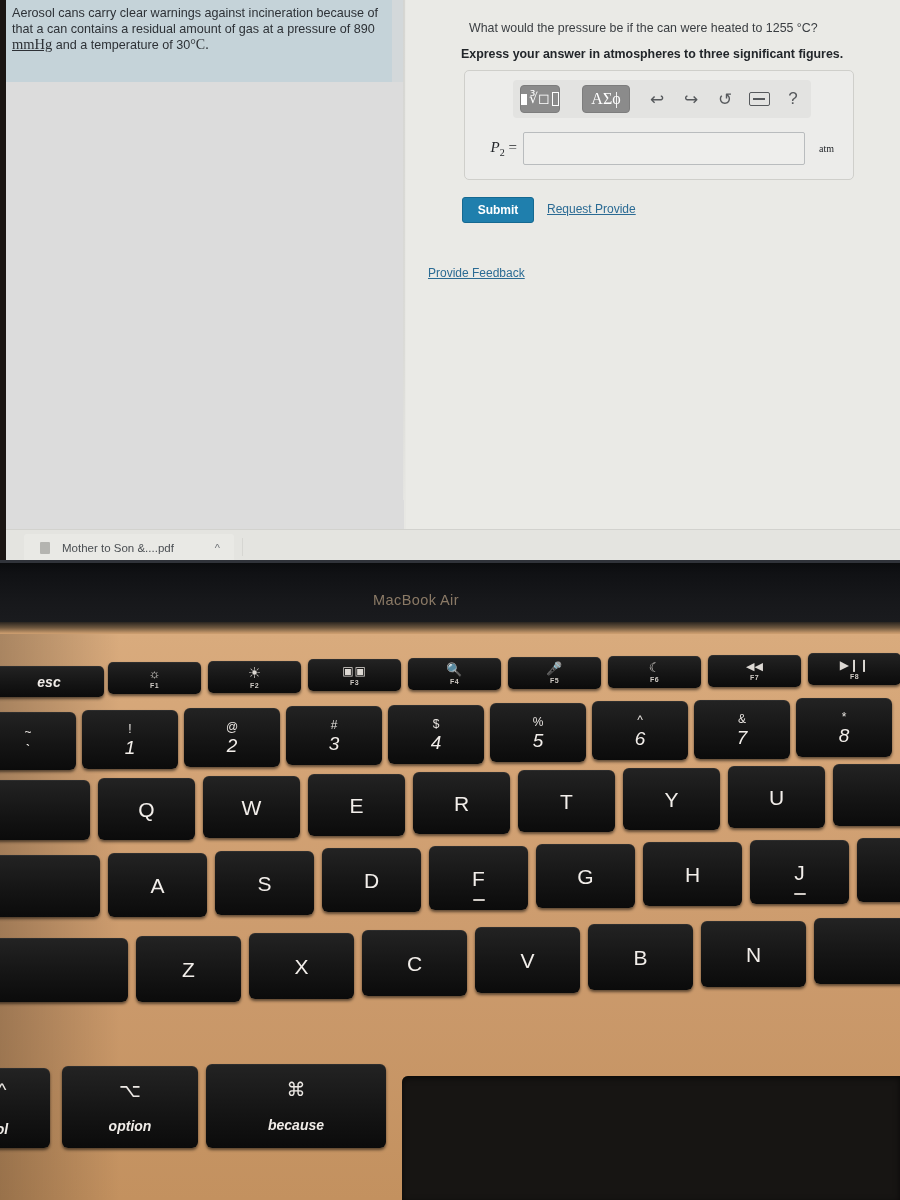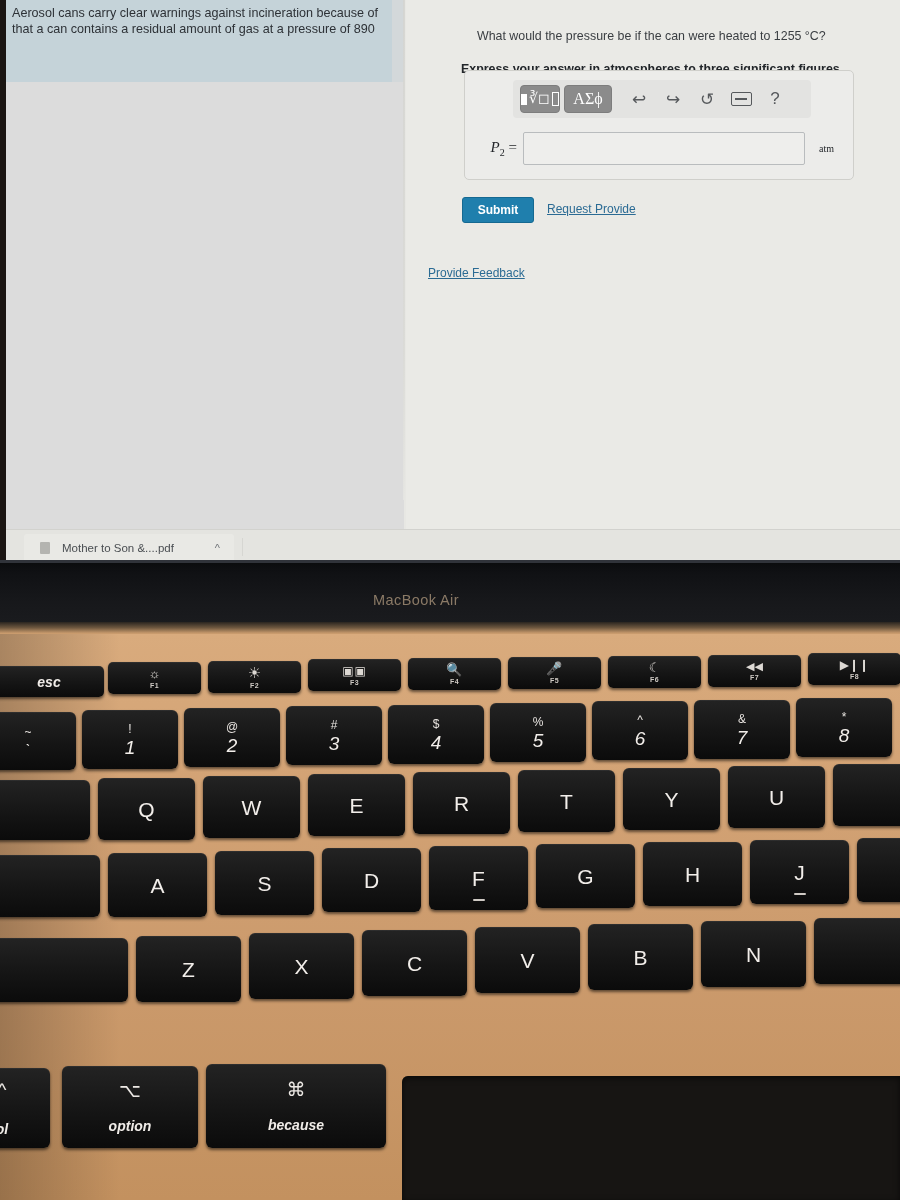--- a/index.html
+++ b/index.html
@@ -26,21 +26,21 @@
   .serif{font-family:"Liberation Serif", serif;font-size:14px;}
   .serif-u{font-family:"Liberation Serif", serif;font-size:14.5px;text-decoration:underline;}
   #card-right-edge{position:absolute;right:0;top:0;width:12px;height:82px;background:#d3d8da;}
 
   
   #page-divider{position:absolute;left:397px;top:0;width:2px;height:500px;background:linear-gradient(to bottom,#d4d4d0,#dadad6 70%,#e6e6e2);opacity:.85;}
 
   
   #right-pane{position:absolute;left:400px;top:0;width:500px;height:530px;background:#eaeae6;}
   #q-text{position:absolute;left:55px;top:12px;width:420px;}
-  #q-line1{font-size:12.4px;color:#3a3e42;line-height:17px;margin:16px;}
+  #q-line1{font-size:12.4px;color:#3a3e42;line-height:17px;margin:8px;}
   #q-line2{font-size:12.4px;color:#22262a;font-weight:bold;line-height:17px;margin:9px 0 0 0;}
 
   
   #answer-box{
     position:absolute;left:458px;top:70px;width:390px;height:110px;
     border:1px solid #cfcfcb;border-radius:5px;background:#ececea;
     box-sizing:border-box;
   }
   #mathbar{
     position:absolute;left:48px;top:9px;width:298px;height:38px;
@@ -49,21 +49,21 @@
   }
   .mbtn{
     display:flex;align-items:center;justify-content:center;
     color:#fff;background:#8b8b8b;border-radius:4px;
     border:1px solid #7d7d7d;box-sizing:border-box;
   }
   #btn-template{width:40px;height:28px;margin-left:7px;gap:2px;}
   #btn-template .sq{width:9px;height:11px;background:#fff;display:inline-block;}
   #btn-template .rt{font-size:14px;font-family:"Liberation Serif",serif;line-height:1;}
   #btn-template .box2{width:8px;height:12px;border:1.6px solid #fff;display:inline-block;}
-  #btn-greek{width:48px;height:28px;margin-left:4px;font-family:"Liberation Serif",serif;font-size:16px;}
+  #btn-greek{width:48px;height:28px;margin-left:22px;font-family:"Liberation Serif",serif;font-size:16px;}
   .ibtn{
     width:34px;height:28px;display:flex;align-items:center;justify-content:center;
     color:#56595c;font-size:17px;background:transparent;
   }
   #ib-undo{margin-left:10px;}
   .kbd-glyph{
     width:19px;height:12px;border:1.5px solid #56595c;border-radius:2px;
     display:flex;align-items:center;justify-content:center;
   }
   .kbd-glyph::before{content:"";width:12px;height:1.5px;background:#56595c;}
@@ -151,20 +151,24 @@
 <body>
 
 <div id="screen">
   <div id="screen-inner">
 
     <div id="left-pane">
       <div id="card-right-edge"></div>
       <div id="question-card">
         <p>Aerosol cans carry clear warnings against incineration because of</p>
         <p>that a can contains a residual amount of gas at a pressure of 890</p>
+        <p>
+          <span class="serif-u">mmHg</span>
+          <span>and a temperature of 30</span><span class="serif">°C.</span>
+        </p>
       </div>
     </div>
 
     <div id="page-divider"></div>
 
     <div id="right-pane">
       <div id="q-text">
         <p id="q-line1">What would the pressure be if the can were heated to 1255 °C?</p>
         <p id="q-line2">Express your answer in atmospheres to three significant figures.</p>
       </div>

